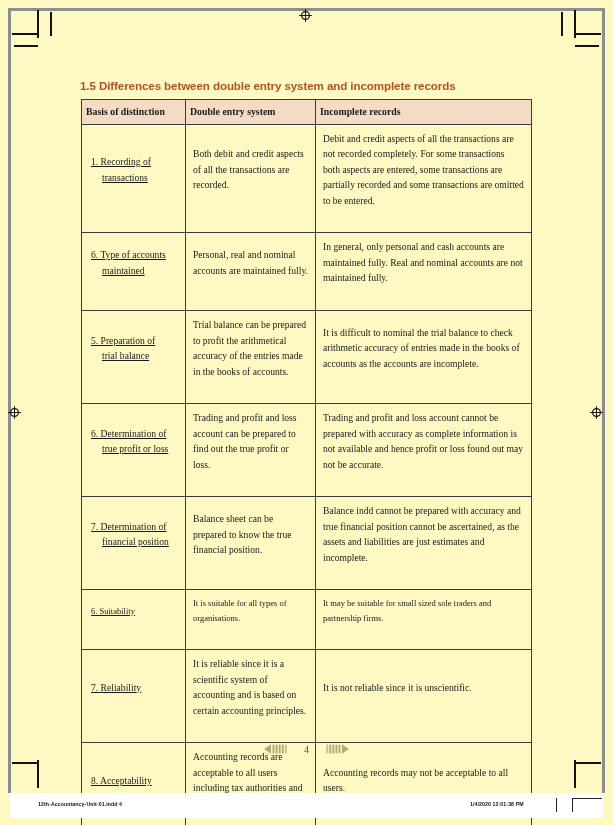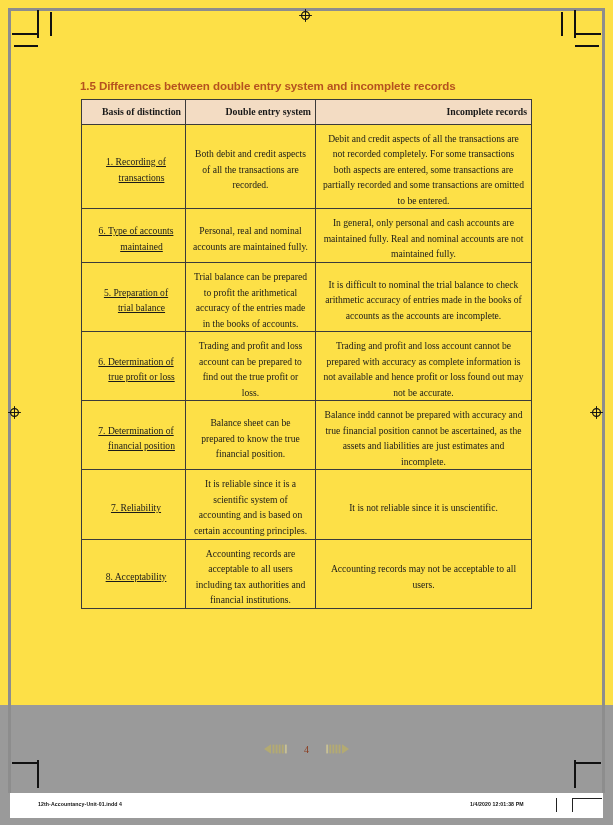--- a/index.html
+++ b/index.html
@@ -11,22 +11,22 @@
     width: 613px;
     height: 825px;
     overflow: hidden;
     font-family: "Liberation Serif", serif;
   }
 
   
   .proof-sheet {
     position: relative;
     width: 613px;
-    height: 705px;
-    background: #fde047;
+    height: 825px;
+    background: #fef9c3;
     box-sizing: border-box;
   }
   .paper-edge-top {
     position: absolute;
     left: 8px; top: 8px;
     width: 597px; height: 3px;
     background: #8d8d8d;
   }
   .paper-edge-left {
     position: absolute;
@@ -92,30 +92,30 @@
     position: absolute;
     left: 81px;
     top: 99px;
     width: 450px;
     border-collapse: collapse;
     table-layout: fixed;
   }
   .cmp-table td, .cmp-table th {
     border: 1px solid #3b3b3b;
     vertical-align: middle;
-    padding: 6px 7px 0 7px;
+    padding: 6px 7px 24px 7px;
     font-family: "Liberation Serif", serif;
     font-size: 9.6px;
     line-height: 1.62;
     color: #1a1a1a;
-    text-align: center;
+    text-align: left;
   }
   .cmp-table thead th {
     background: #f3dcc3;
-    text-align: right;
+    text-align: left;
     font-weight: bold;
     font-size: 9.8px;
     padding: 6px 4px 6px 4px;
     line-height: 1.2;
   }
   .col-basis { width: 104px; }
   .col-double { width: 130px; }
   .col-incomplete { width: 216px; }
 
   td.basis-cell {
@@ -301,20 +301,27 @@
           <td>Trading and profit and loss account can be prepared to find out the true profit or loss.</td>
           <td>Trading and profit and loss account cannot be prepared with accuracy as complete information is not available and hence profit or loss found out may not be accurate.</td>
         </tr>
         <tr>
           <td class="basis-cell">
             <span class="basis-text">7. Determination of</span>
             <span class="basis-indent">financial position</span>
           </td>
           <td>Balance sheet can be prepared to know the true financial position.</td>
           <td>Balance indd cannot be prepared with accuracy and true financial position cannot be ascertained, as the assets and liabilities are just estimates and incomplete.</td>
+        </tr>
+        <tr class="small-row">
+          <td class="basis-cell">
+            <span class="basis-text">6. Suitability</span>
+          </td>
+          <td>It is suitable for all types of organisations.</td>
+          <td>It may be suitable for small sized sole traders and partnership firms.</td>
         </tr>
         <tr>
           <td class="basis-cell">
             <span class="basis-text">7. Reliability</span>
           </td>
           <td>It is reliable since it is a scientific system of accounting and is based on certain accounting principles.</td>
           <td>It is not reliable since it is unscientific.</td>
         </tr>
         <tr>
           <td class="basis-cell">

